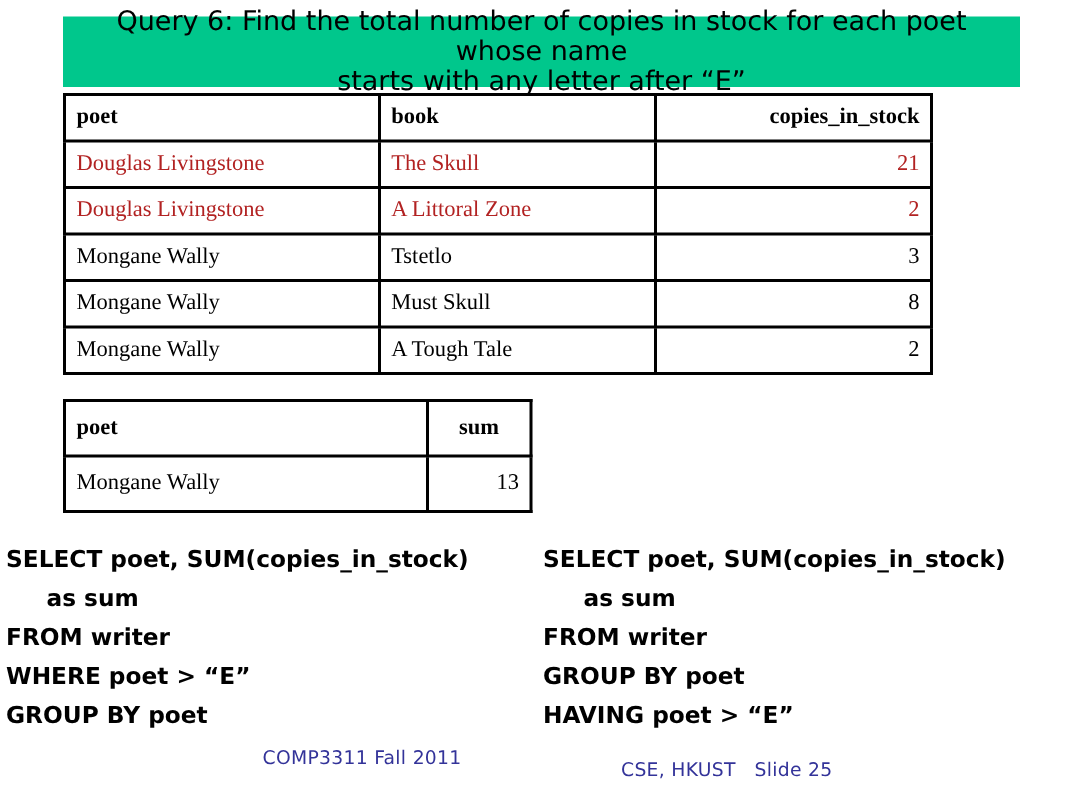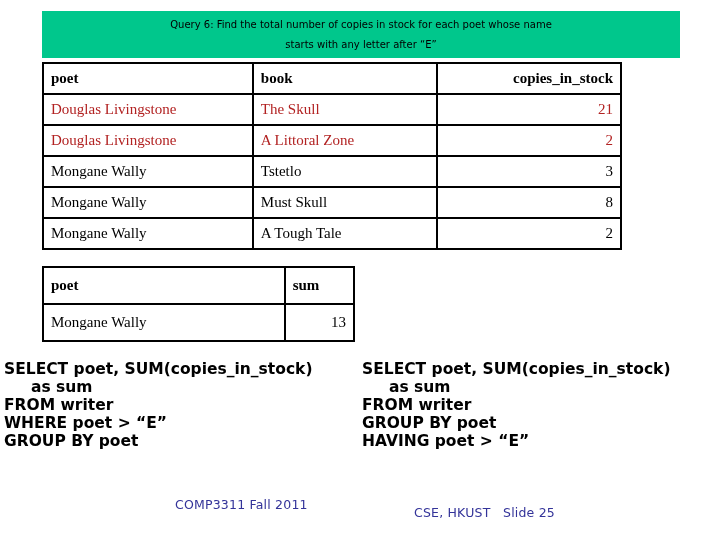--- a/index.html
+++ b/index.html
@@ -25,21 +25,21 @@
     background: #00C78C;
     display: flex;
     align-items: center;
     justify-content: center;
     box-sizing: border-box;
     padding: 0 6px;
   }
   #query-banner .banner-text {
     color: #000000;
     font-family: "DejaVu Sans", "Liberation Sans", sans-serif;
-    font-size: 10px;
+    font-size: 18px;
     line-height: 20px;
     text-align: center;
     white-space: pre-line;
     font-weight: 400;
   }
 
   
   table.data-table {
     position: absolute;
     border-collapse: collapse;
@@ -80,32 +80,32 @@
 
   
   #summary-table {
     left: 42px;
     top: 266px;
     width: 313px;
   }
   #summary-table tr { height: 37px; }
   #summary-table .s-poet { width: 255px; }
   #summary-table .s-sum  { width: 58px; text-align: right; }
-  #summary-table th.s-sum { text-align: left; }
+  #summary-table th.s-sum { text-align: center; }
   #summary-table td { color: #000000; }
 
   
   .sql-block {
     position: absolute;
     top: 360px;
     color: #000000;
     font-family: "DejaVu Sans", "Liberation Sans", sans-serif;
     font-weight: bold;
     font-size: 15.5px;
-    line-height: 18px;
+    line-height: 26px;
     white-space: pre;
   }
   #sql-left  { left: 4px; }
   #sql-right { left: 362px; }
 
   
   .footer-text {
     position: absolute;
     top: 497px;
     color: #333399;

